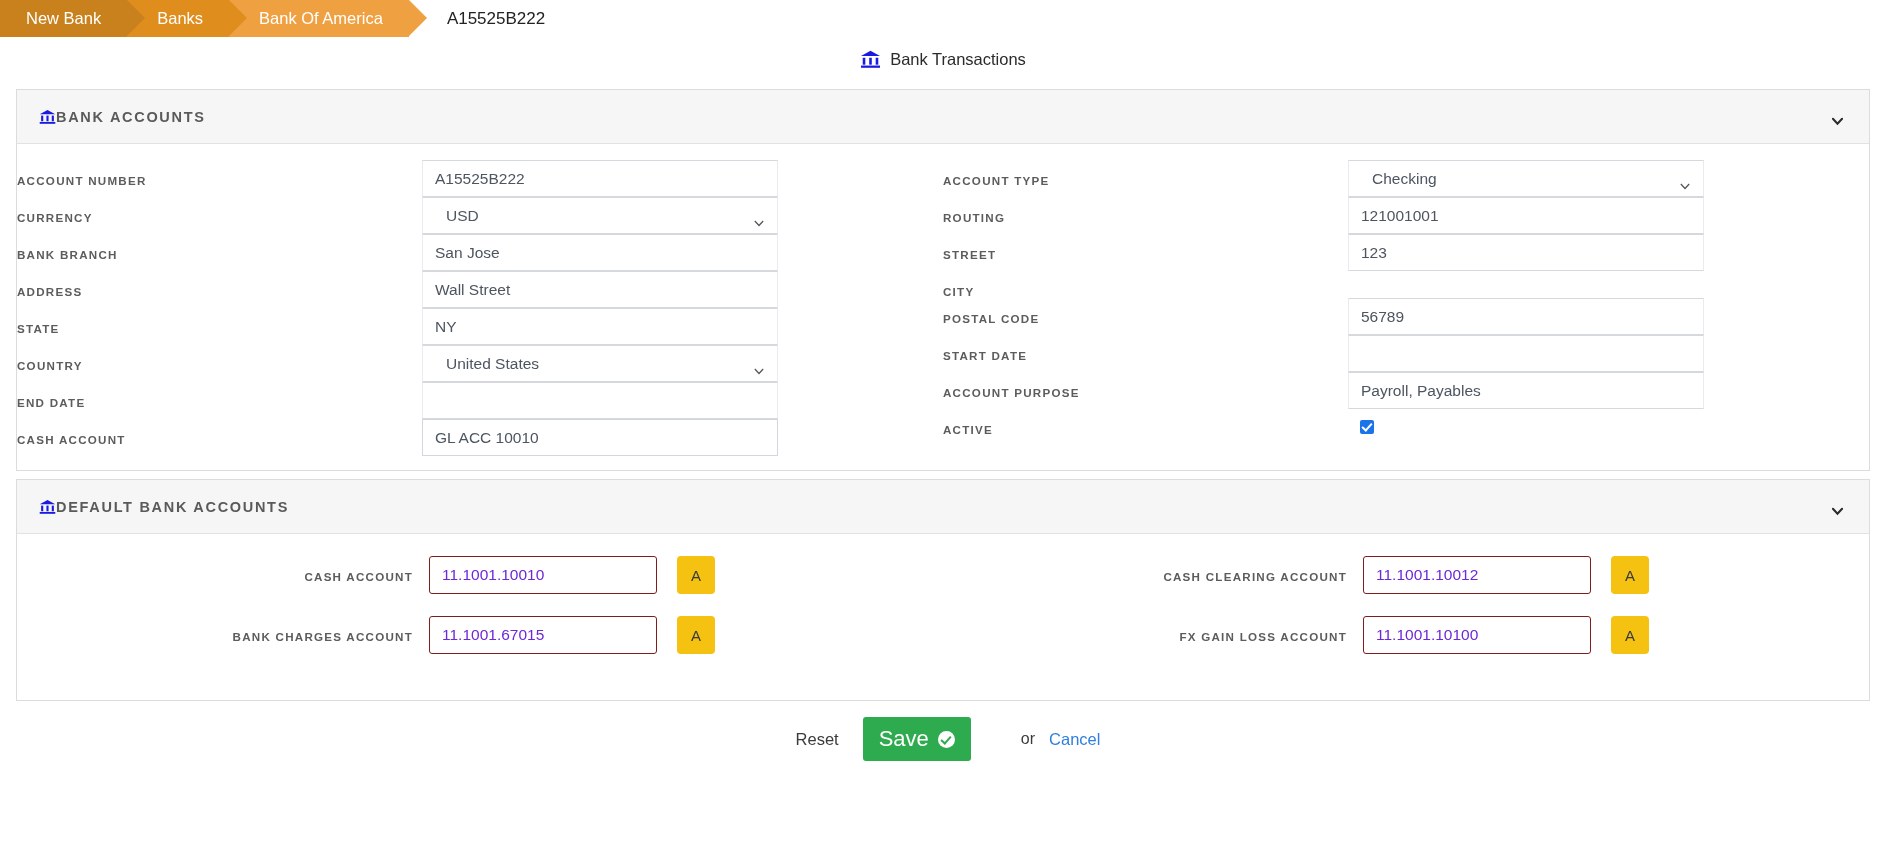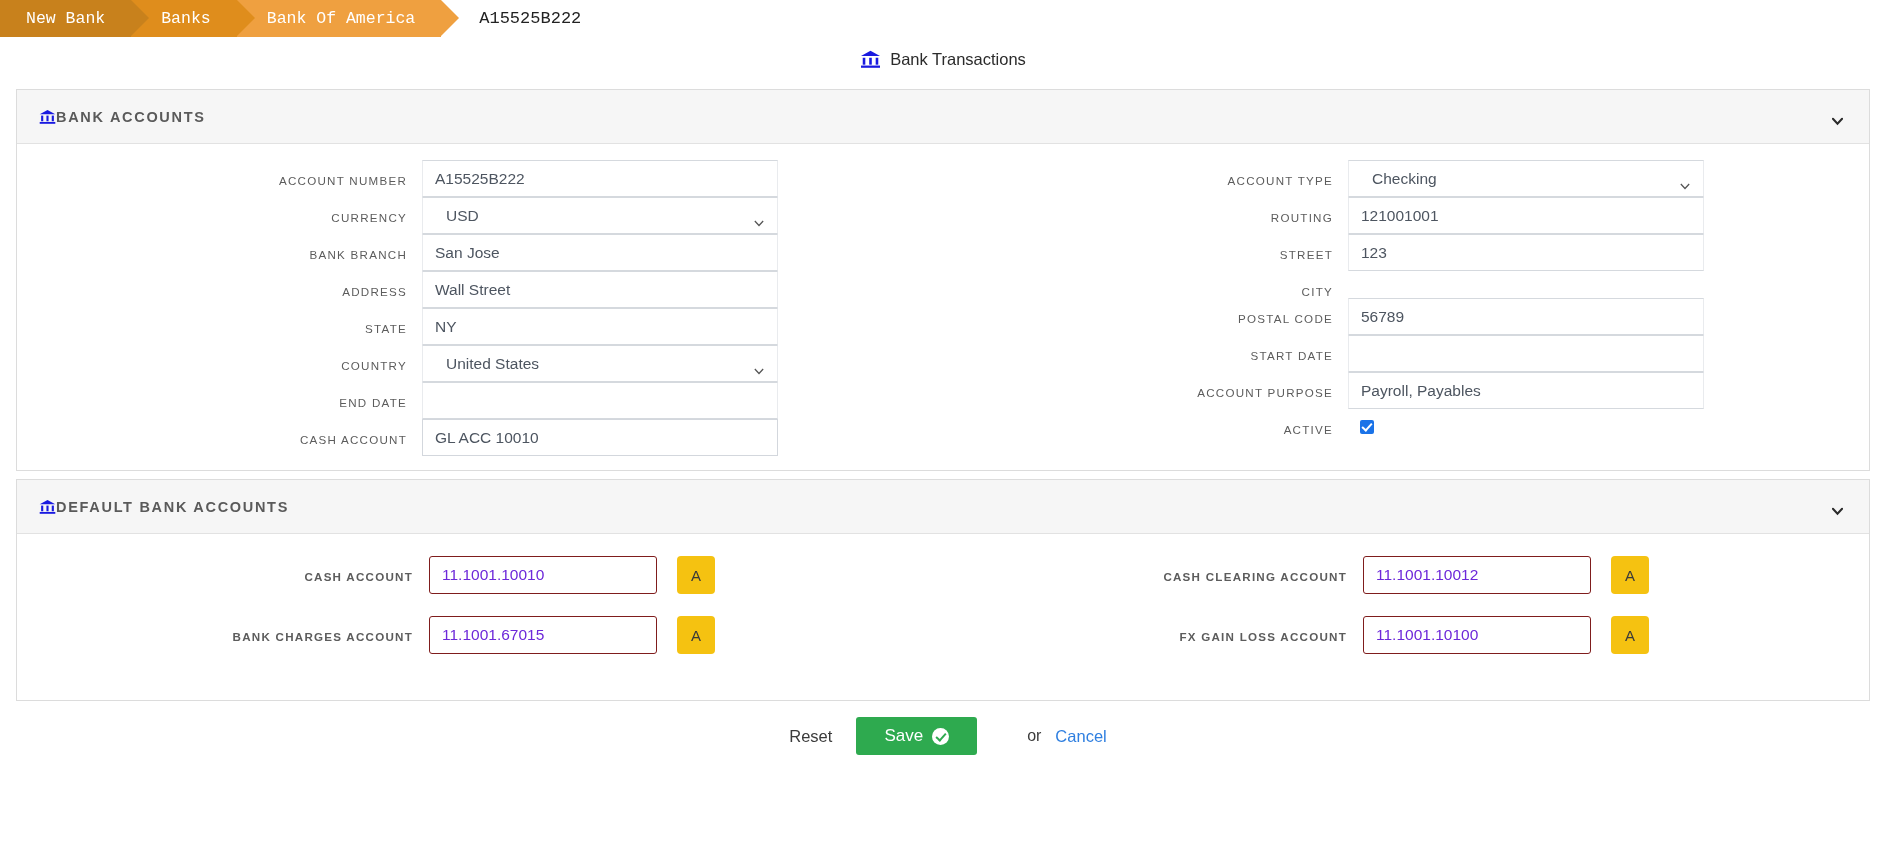--- a/index.html
+++ b/index.html
@@ -11,21 +11,20 @@
     color: #333;
   }
   body { min-height: 855px; overflow-x: hidden; }
 
   
   .crumb-bar {
     height: 37px;
     display: flex;
     align-items: stretch;
     position: relative;
-    font-family: Liberation Mono, monospace;
   }
   .crumb {
     position: relative;
     display: flex;
     align-items: center;
     color: #fff;
     font-size: 16.5px;
     padding: 0 26px 0 22px;
     white-space: nowrap;
   }
@@ -98,25 +97,24 @@
     display: flex;
   }
   .col { width: 50%; }
   .row {
     display: flex;
     align-items: flex-start;
     margin-bottom: 0px;
   }
   .lbl {
     font-size: 11.6px;
-    font-weight: normal;
+    font-weight: bold;
     letter-spacing: 1.25px;
     color: #5c5c5c;
     text-transform: uppercase;
-    text-align: right;
     padding-top: 14px;
     padding-right: 15px;
     white-space: nowrap;
   }
   
   .col-left .lbl  { width: 405px; }
   .col-right .lbl { width: 405px; }
 
   .ctrl { position: relative; }
   .fld {
@@ -206,23 +204,23 @@
   }
   .reset-btn {
     background: none; border: none;
     font-size: 16.5px; color: #3b3b3b;
     font-family: "Liberation Sans", sans-serif;
     cursor: pointer; padding: 6px 10px;
   }
   .save-btn {
     background: #2eaa4f;
     border: none; border-radius: 3px;
-    color: #fff; font-size: 17px;
+    color: #fff; font-size: 22px;
     font-family: "Liberation Sans", sans-serif;
-    padding: 9px 28px;
+    padding: 9px 16px;
     display: flex; align-items: center; gap: 9px;
     cursor: pointer;
     text-align: center;
   }
   .save-check {
     width: 17px; height: 17px; border-radius: 50%;
     background: #fff; position: relative; display:inline-block;
   }
   .save-check::after {
     content:"";

